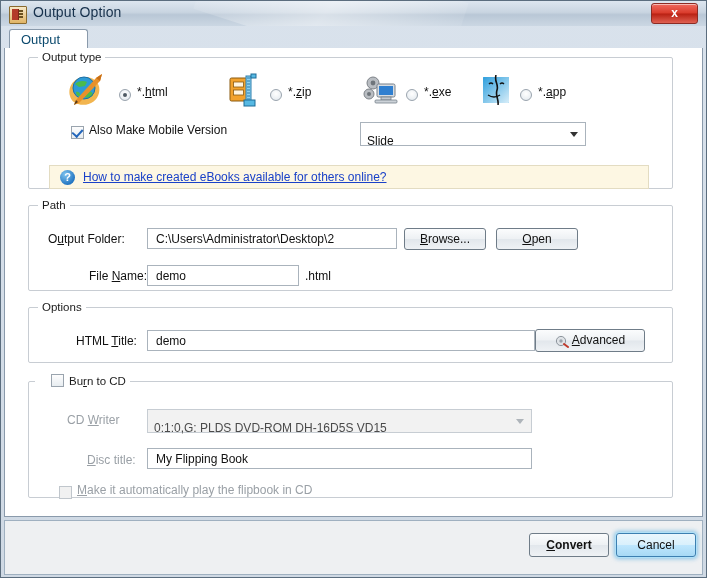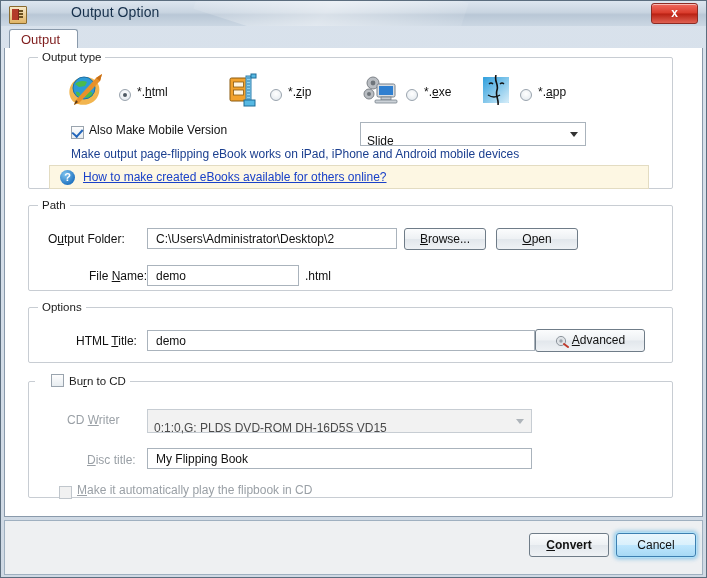--- a/index.html
+++ b/index.html
@@ -35,39 +35,38 @@
     content:"";position:absolute;left:2px;top:2px;width:6px;height:11px;
     background:#b33a2a;border-right:1px solid #7c2418;
   }
   .app-icon::after{
     content:"";position:absolute;left:9px;top:3px;width:4px;height:2px;
     background:#6b5120;box-shadow:0 3px 0 #6b5120,0 6px 0 #6b5120;
   }
   .title-text{
     position:absolute;left:32px;top:3px;font-size:14px;color:#16304b;
     letter-spacing:.1px;
-    margin-left:38px;
   }
   .close-btn{
     position:absolute;right:8px;top:2px;width:45px;height:19px;
     border:1px solid #8c2b24;border-radius:3px;
     background:linear-gradient(to bottom,#ef6a5f 0%,#d93b2b 48%,#b92012 52%,#e06152 100%);
     box-shadow:inset 0 1px 0 rgba(255,255,255,.55);
     color:#fff;font-size:12px;font-weight:bold;text-align:center;line-height:19px;
     cursor:pointer;
   }
   
   .tabstrip{
     position:absolute;left:3px;top:26px;width:699px;height:22px;
   }
   .tab{
     position:absolute;left:5px;top:2px;height:20px;min-width:48px;
-    box-sizing:border-box;padding:2px 17px 0 11px;
+    box-sizing:border-box;padding:2px 27px 0 11px;
     background:#fff;border:1px solid #8a9aab;border-bottom:none;
-    border-radius:3px 3px 0 0;font-size:13px;color:#7f1d1d;cursor:pointer;
+    border-radius:3px 3px 0 0;font-size:13px;color:#0c4a6e;cursor:pointer;
   }
   .tabrest{
     position:absolute;left:0;top:2px;width:699px;height:20px;
     border-bottom:1px solid #8a9aab;
   }
   
   .tabbody{
     position:absolute;left:3px;top:47px;width:699px;height:469px;
     box-sizing:border-box;
     background:#fff;border:1px solid #8a9aab;border-top:none;
@@ -251,21 +250,20 @@
       <span class="lbl" style="position:absolute;left:509px;top:27px;">*.<u>a</u>pp</span>
 
       <span class="chk on" style="position:absolute;left:42px;top:68px;"></span>
       <span class="lbl" style="position:absolute;left:60px;top:65px;">Also Make Mobile Version</span>
 
       <div class="combo" style="left:331px;top:64px;width:226px;height:20px;">
         <span>Slide</span>
         <span class="arrow"></span>
       </div>
 
-      <div class="hinttext" style="position:absolute;left:42px;top:89px;">Make output page-flipping eBook works on iPad, iPhone and Android mobile devices</div>
 
       <div class="infobar" style="left:20px;top:107px;width:600px;height:24px;">
         <span class="qicon">?</span>
         <span class="link">How to make created eBooks available for others online?</span>
       </div>
     </div>
 
     <div class="group" style="left:23px;top:157px;width:645px;height:86px;">
       <div class="legend">Path</div>
 

